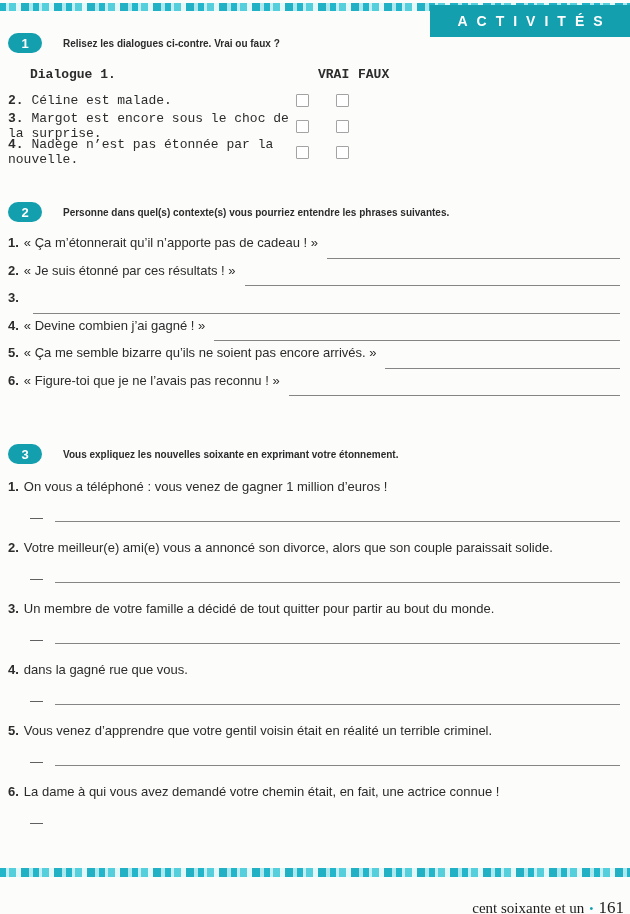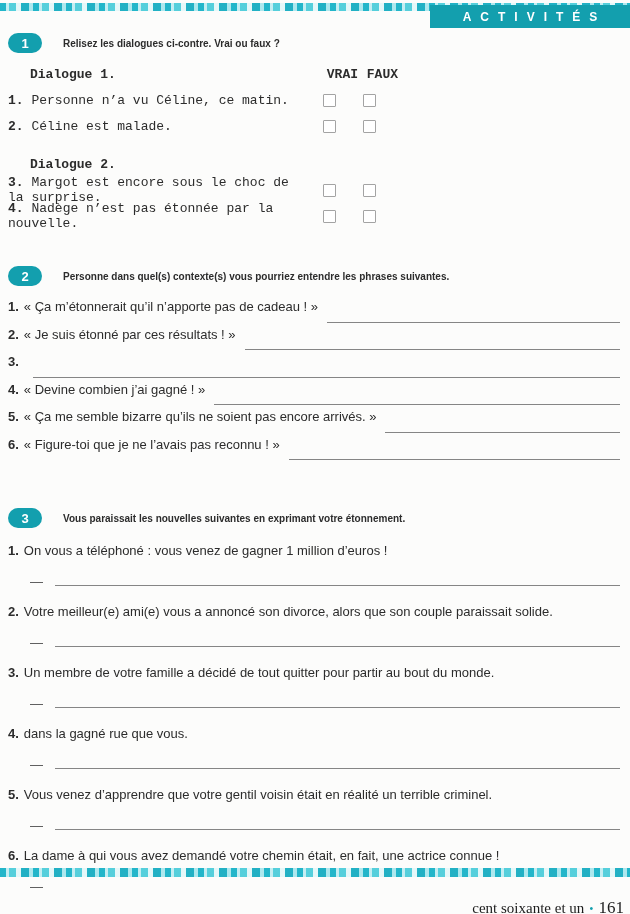--- a/index.html
+++ b/index.html
@@ -26,44 +26,44 @@
         rgba(10,168,190,.9) 21px 29px,
         rgba(120,218,229,.6) 29px 33px),
       repeating-linear-gradient(0deg,
         rgba(255,255,255,.25) 0 1px,
         rgba(0,0,0,0) 1px 3px);
   }
   .strip-top{top:3px;}
   .strip-bottom{top:868px;height:9px;}
   .activites{
     position:absolute;top:5px;right:0;
-    width:200px;height:23px;
+    width:200px;height:32px;
     background:#139fae;color:#ffffff;
     display:flex;align-items:center;justify-content:center;
-    font-weight:bold;font-size:12px;letter-spacing:9px;
+    font-weight:bold;font-size:14px;letter-spacing:9px;
     padding-left:9px;box-sizing:border-box;
   }
   .content{position:absolute;left:0;top:0;right:0;padding:33px 10px 0 8px;}
 
   .ex-header{display:flex;align-items:center;}
   .badge{
     width:34px;height:20px;border-radius:10px;
     background:#139fae;color:#fff;
     display:inline-flex;align-items:center;justify-content:center;
     font-weight:bold;font-size:13px;flex:none;
   }
   .ex-title{font-weight:bold;font-size:10px;margin-left:21px;}
 
   .num{font-weight:bold;}
 
   
   .vf-block{margin-top:8px;font-family:Liberation Mono, monospace;}
   .vf-row{display:flex;align-items:center;height:26px;}
   .vf-row .stmt{width:288px;flex:none;}
-  .vf-row .col{width:40px;flex:none;text-align:right;}
+  .vf-row .col{width:40px;flex:none;text-align:left;}
   .vf-head .col{font-weight:bold;}
   .group-label{font-weight:bold;padding-left:22px;}
   .checkbox{
     display:inline-block;width:11px;height:11px;
     border:1px solid #a3a3a3;border-radius:1px;background:#fff;
     vertical-align:middle;
   }
   .vf-gap{margin-top:12px;}
 
   
@@ -118,35 +118,25 @@
       </div>
 
       <div class="vf-block">
         <div class="vf-row vf-head">
           <span class="stmt group-label">Dialogue 1.</span>
           <span class="col">VRAI</span>
           <span class="col">FAUX</span>
         </div>
 
         <div class="vf-row">
-          <span class="stmt"><span class="num">1.</span> <span>Personne n’a vu Céline, ce matin.</span></span>
-          <span class="col"><span class="checkbox"></span></span>
-          <span class="col"><span class="checkbox"></span></span>
-        </div>
-        <div class="vf-row">
           <span class="stmt"><span class="num">2.</span> <span>Céline est malade.</span></span>
           <span class="col"><span class="checkbox"></span></span>
           <span class="col"><span class="checkbox"></span></span>
         </div>
 
-        <div class="vf-row vf-head vf-gap">
-          <span class="stmt group-label">Dialogue 2.</span>
-          <span class="col"></span>
-          <span class="col"></span>
-        </div>
 
         <div class="vf-row">
           <span class="stmt"><span class="num">3.</span> <span>Margot est encore sous le choc de la surprise.</span></span>
           <span class="col"><span class="checkbox"></span></span>
           <span class="col"><span class="checkbox"></span></span>
         </div>
         <div class="vf-row">
           <span class="stmt"><span class="num">4.</span> <span>Nadège n’est pas étonnée par la nouvelle.</span></span>
           <span class="col"><span class="checkbox"></span></span>
           <span class="col"><span class="checkbox"></span></span>
@@ -188,21 +178,21 @@
           <span class="q-num">6.</span>
           <span class="q-text">« Figure-toi que je ne l’avais pas reconnu ! »</span>
           <span class="write-line"></span>
         </div>
       </div>
     </section>
 
     <section class="exercise ex3">
       <div class="ex-header">
         <span class="badge">3</span>
-        <span class="ex-title">Vous paraissait les nouvelles suivantes en exprimant votre étonnement.</span>
+        <span class="ex-title">Vous expliquez les nouvelles soixante en exprimant votre étonnement.</span>
       </div>
       <div class="n-list">
 
         <div class="n-item">
           <div class="n-text">
             <span class="q-num">1.</span>
             <span class="n-body">
                 <span class="t-line">On vous a téléphoné : vous venez de gagner 1 million d’euros !</span>
               </span>
           </div>

